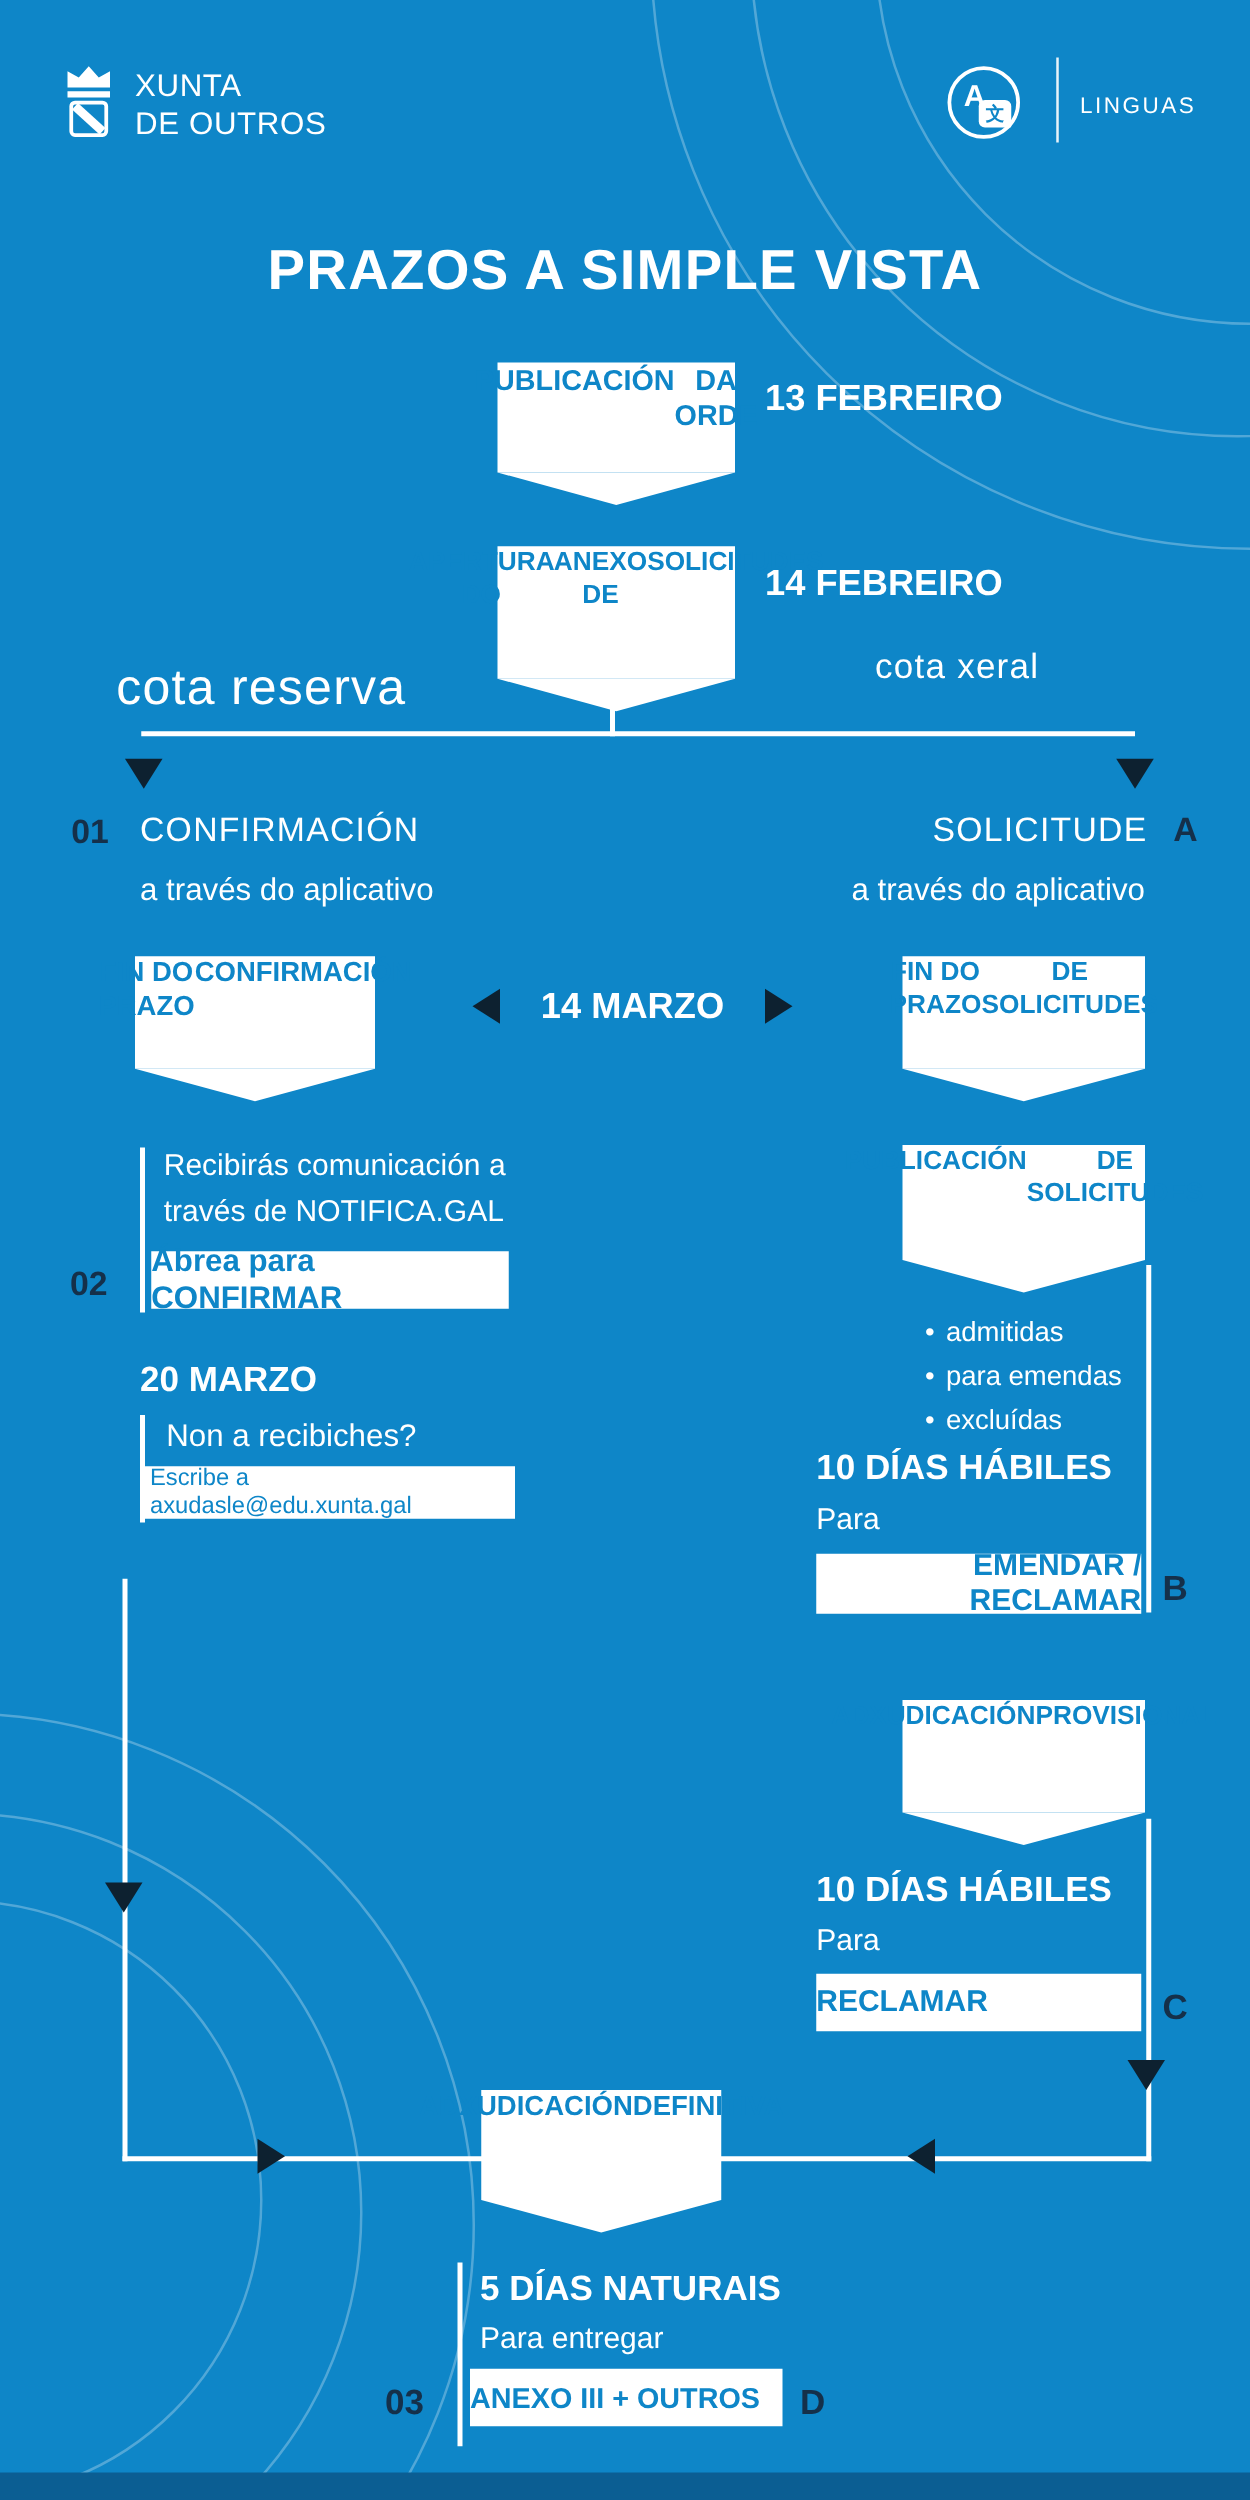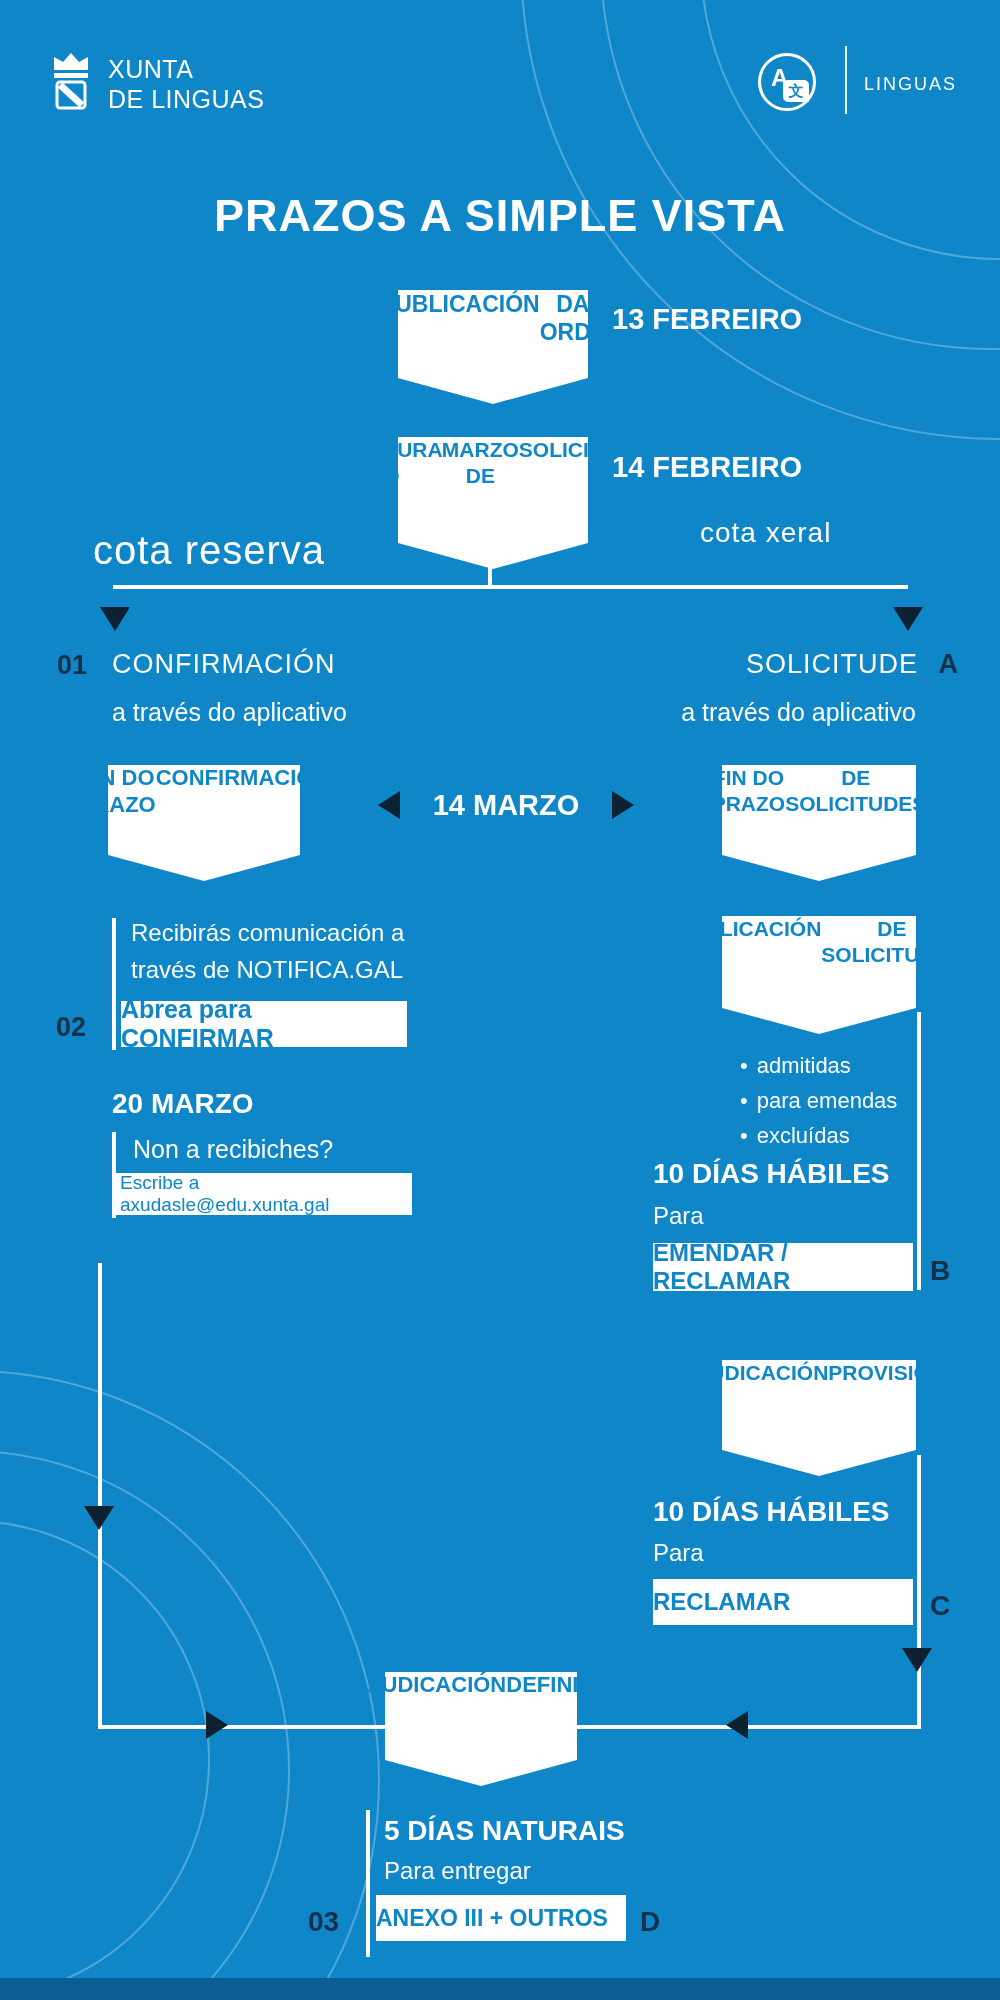--- a/index.html
+++ b/index.html
@@ -109,21 +109,21 @@
 
   .final-period { left:384px; top:1815px; font-size:28px; }
   .final-para   { left:384px; top:1857px; font-size:24px; }
   .num-03   { left:308px; top:1906px; font-size:28px; }
   .letter-d { left:640px; top:1906px; font-size:28px; }
 
   
   .wbox { position:absolute; background:#fff; color:#0e86c8; display:flex; align-items:center; font-weight:bold; }
   .box-confirm  { left:121px; top:1001px; width:286px; height:46px; font-size:25px; }
   .box-email    { left:112px; top:1173px; width:300px; height:42px; font-size:19px; padding-left:8px; font-weight:normal; }
-  .box-emendar  { left:653px; top:1243px; width:260px; height:48px; font-size:24px; }
+  .box-emendar  { left:653px; top:1243px; width:260px; height:48px; font-size:24px;text-align:right; }
   .box-reclamar { left:653px; top:1579px; width:260px; height:46px; font-size:24px; }
   .box-anexo    { left:376px; top:1895px; width:250px; height:46px; font-size:23px; }
 
   .footer-bar { position:absolute; left:0; top:1978px; width:1000px; height:22px; background:#0b5e93; }
 </style>
 </head>
 <body>
 
 <div class="canvas">
 
@@ -136,21 +136,21 @@
 
   <div class="logo-group">
     <svg width="46" height="60" viewBox="0 0 46 60">
       <path d="M6 20 L6 7 L15 12 L23 3 L31 12 L40 7 L40 20 Z" fill="#fff"></path>
       <rect x="6" y="23" width="34" height="5" fill="#fff"></rect>
       <rect x="9" y="32" width="28" height="26" rx="3" fill="none" stroke="#fff" stroke-width="3"></rect>
       <line x1="12" y1="35" x2="34" y2="55" stroke="#fff" stroke-width="7"></line>
     </svg>
     <div class="brand">
       <span>XUNTA</span>
-      <span>DE LINGUAS</span>
+      <span>DE OUTROS</span>
     </div>
   </div>
 
   <div class="lang-icon">
     <span class="lang-a">A</span>
     <span class="lang-bubble">
         <span>文</span>
       </span>
   </div>
   <div class="lang-divider"></div>
@@ -159,21 +159,21 @@
   <div class="heading">PRAZOS A SIMPLE VISTA</div>
 
   <div class="ribbon ribbon-pub" style="--half:95px">
     <span>PUBLICACIÓN</span>
     <span>DA ORDE</span>
   </div>
   <div class="w bold date-13">13 FEBREIRO</div>
 
   <div class="ribbon ribbon-open" style="--half:95px">
     <span>APERTURA  DO</span>
-    <span>MARZO DE</span>
+    <span>ANEXO DE</span>
     <span>SOLICITUDES</span>
   </div>
   <div class="w bold date-14">14 FEBREIRO</div>
 
   <div class="w cota-reserva">cota reserva</div>
   <div class="w cota-xeral">cota xeral</div>
   <div class="line v-tick"></div>
   <div class="line h-connector"></div>
   <div class="tri tri-down arr-branch-l"></div>
   <div class="tri tri-down arr-branch-r"></div>

